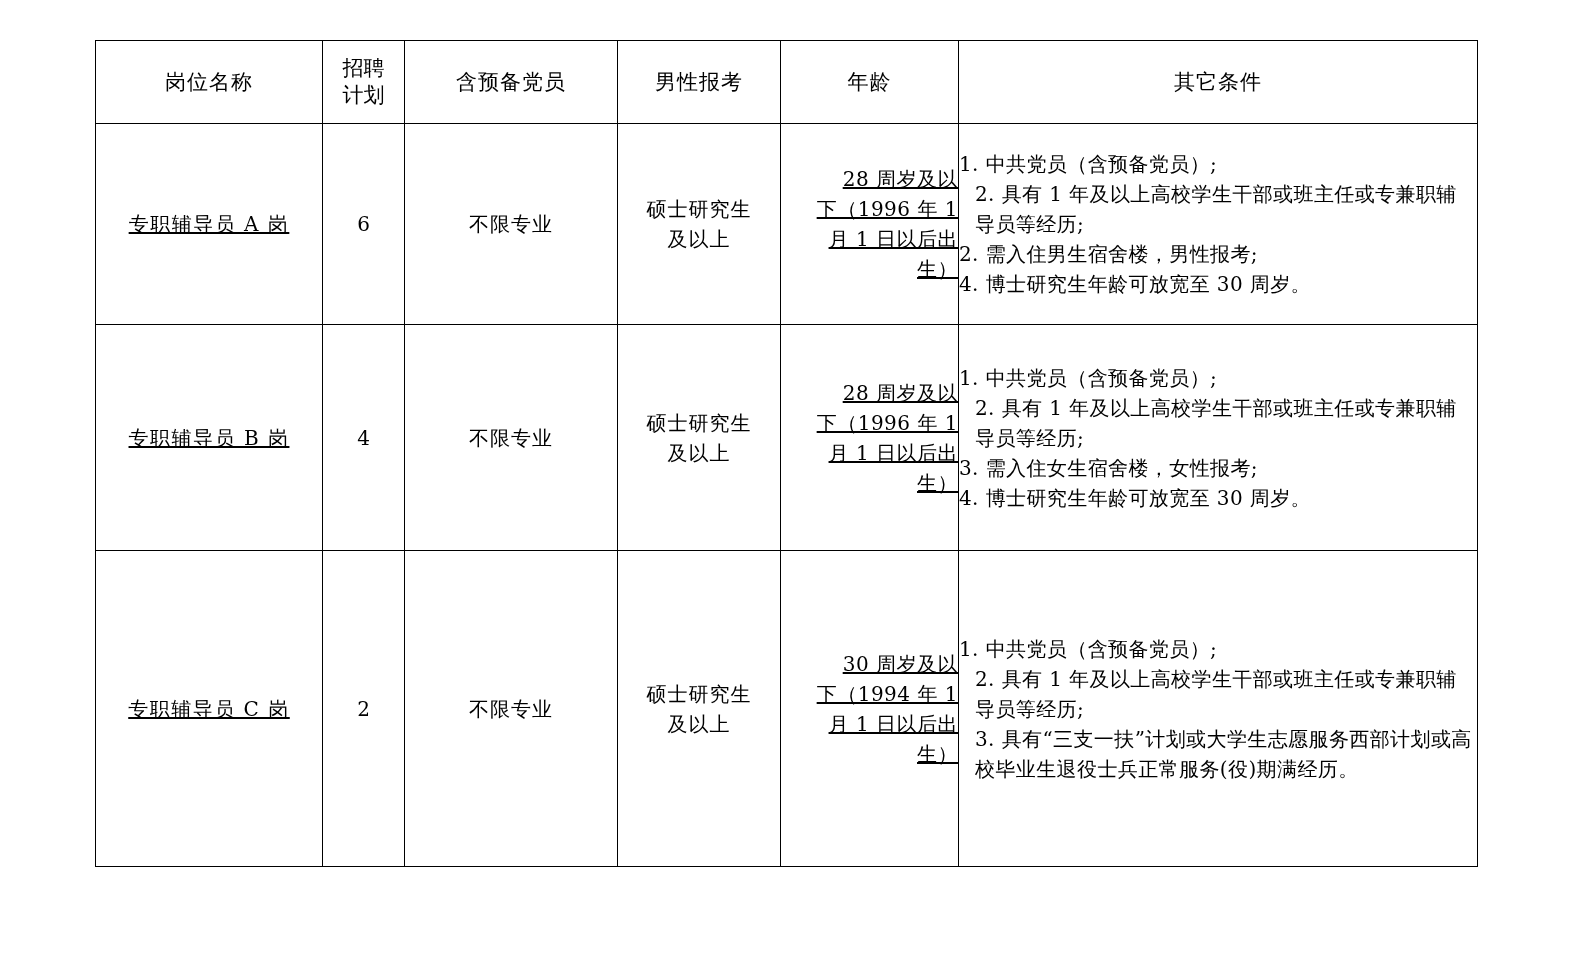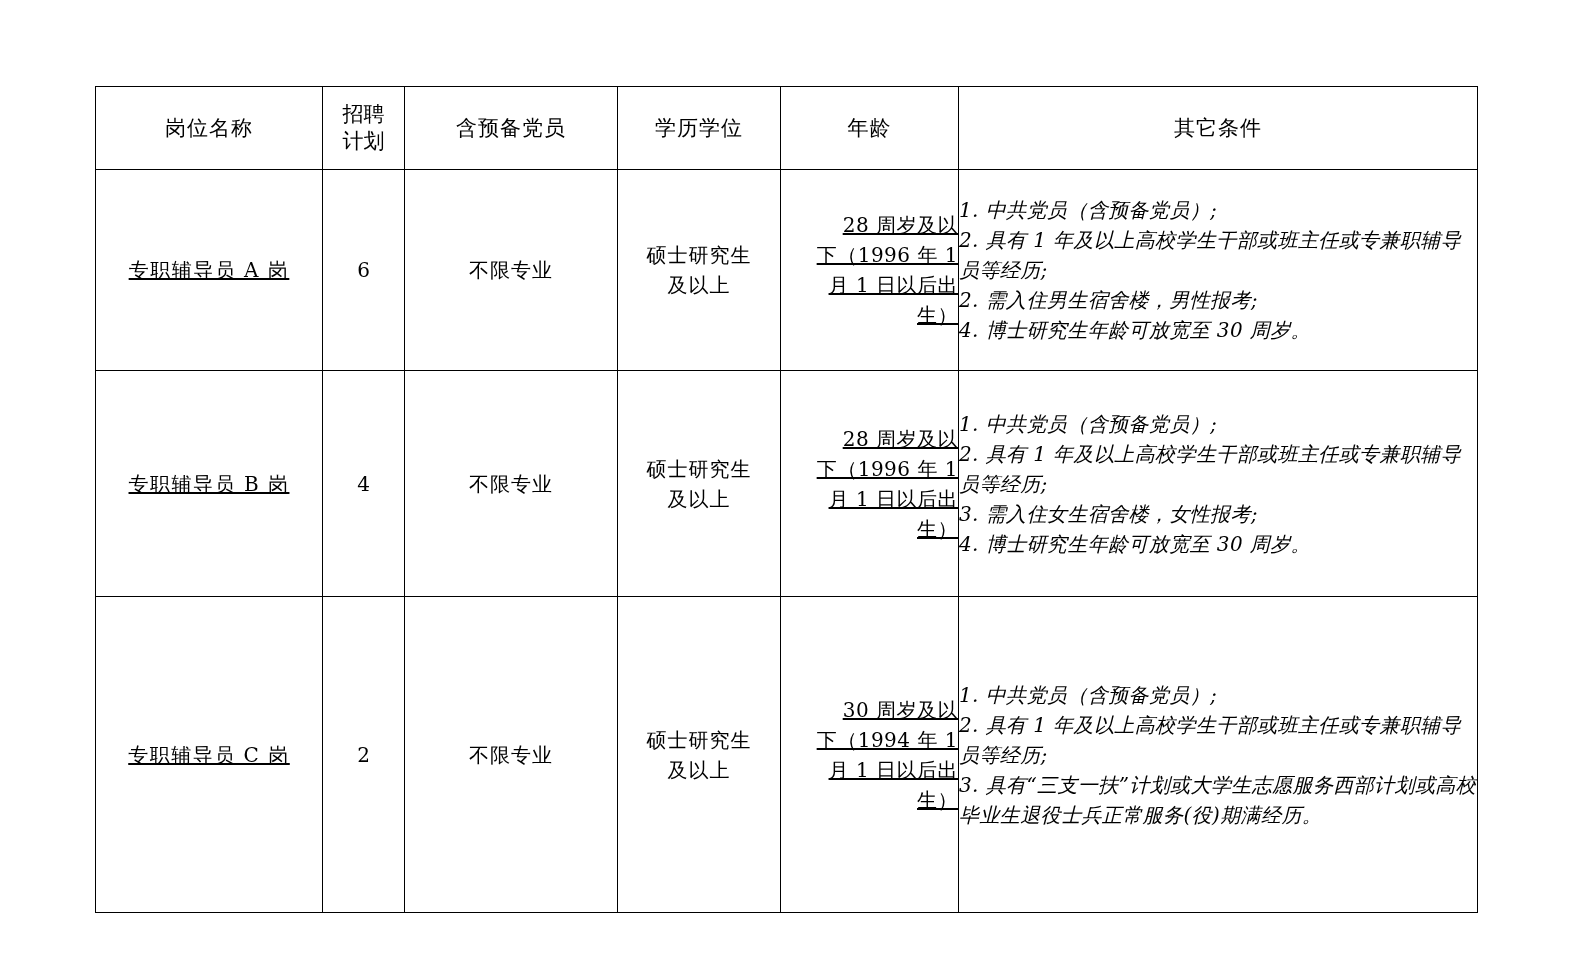--- a/index.html
+++ b/index.html
@@ -12,21 +12,21 @@
     height: 976px;
     font-family: "DejaVu Serif", "Liberation Serif", serif;
     color: #000000;
     overflow: hidden;
   }
   .page {
     position: relative;
     width: 1587px;
     height: 773px;
     box-sizing: border-box;
-    padding: 86px 110px 0 95px;
+    padding: 40px 110px 0 95px;
   }
   table.jobs {
     border-collapse: collapse;
     width: 1382px;
     table-layout: fixed;
     border: 1.5px solid #000;
   }
   table.jobs td, table.jobs th {
     border: 1.5px solid #000;
     padding: 0;
@@ -89,24 +89,23 @@
     line-height: 1.55;
     padding: 4px 12px;
     text-decoration: underline;
   }
   td.cell-other {
     text-align: left;
     font-size: 20.5px;
     line-height: 1.62;
     padding: 14px 14px 14px 16px;
     letter-spacing: 0.4px;
-    font-style: italic;
   }
   .cond-line { display: block; white-space: nowrap; }
-  .cond-line.wrap { white-space: normal; }
+  .cond-line.wrap { white-space: normal; margin-left: 16px; }
   .row-a td { height: 200px; }
   .row-b td { height: 225px; }
   .row-c td { height: 315px; }
 </style>
 </head>
 <body>
 
 <div class="page">
   <table class="jobs">
     <colgroup>
@@ -127,21 +126,21 @@
         <td>
           <div class="hdr-2line">
             <span style="display:block">招聘</span>
             <span style="display:block">计划</span>
           </div>
         </td>
         <td>
           <span class="hdr" style="display:block">含预备党员</span>
         </td>
         <td>
-          <span class="hdr" style="display:block">学历学位</span>
+          <span class="hdr" style="display:block">男性报考</span>
         </td>
         <td>
           <span class="hdr" style="display:block">年龄</span>
         </td>
         <td>
           <span class="hdr" style="display:block">其它条件</span>
         </td>
       </tr>
     </thead>
     <tbody>

